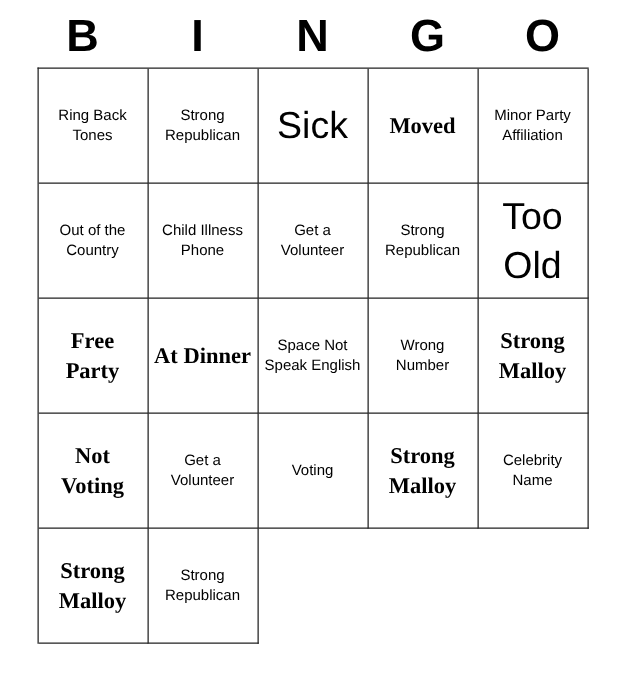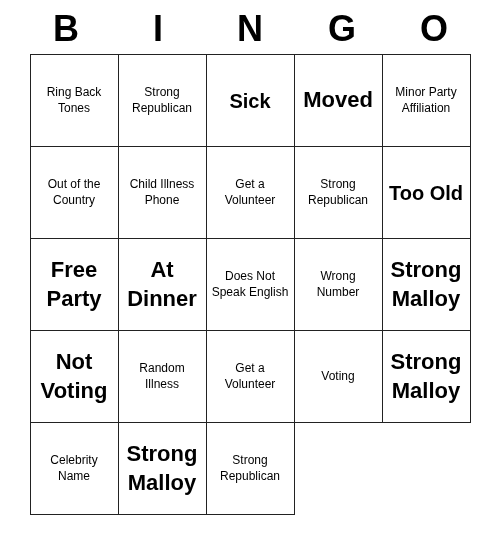--- a/index.html
+++ b/index.html
@@ -39,26 +39,27 @@
       align-items: center;
       justify-content: center;
       text-align: center;
       padding: 4px;
     }
     .cell-text {
       font-size: 12px;
       line-height: 1.3;
     }
     .cell-text.medium {
-      font-size: 22px;
+      font-size: 18px;
       font-weight: bold;
+      font-family: Liberation Serif, serif;
     }
     .cell-text.xlarge {
-      font-size: 20px;
-      font-weight: bold;
+      font-size: 30px;
+      font-weight: normal;
     }
   </style>
 </head>
 <body>
 
 <div class="bingo-header">
 <div class="bingo-letter">B</div>
     <div class="bingo-letter">I</div>
     <div class="bingo-letter">N</div>
     <div class="bingo-letter">G</div>
@@ -95,33 +96,30 @@
     <div class="bingo-cell">
       <span class="cell-text xlarge">Too Old</span>
     </div>
     <div class="bingo-cell">
       <span class="cell-text medium">Free Party</span>
     </div>
     <div class="bingo-cell">
       <span class="cell-text medium">At Dinner</span>
     </div>
     <div class="bingo-cell">
-      <span class="cell-text">Does Not Speak English</span>
+      <span class="cell-text">Space Not Speak English</span>
     </div>
     <div class="bingo-cell">
       <span class="cell-text">Wrong Number</span>
     </div>
     <div class="bingo-cell">
       <span class="cell-text medium">Strong Malloy</span>
     </div>
     <div class="bingo-cell">
       <span class="cell-text medium">Not Voting</span>
-    </div>
-    <div class="bingo-cell">
-      <span class="cell-text">Random Illness</span>
     </div>
     <div class="bingo-cell">
       <span class="cell-text">Get a Volunteer</span>
     </div>
     <div class="bingo-cell">
       <span class="cell-text">Voting</span>
     </div>
     <div class="bingo-cell">
       <span class="cell-text medium">Strong Malloy</span>
     </div>

